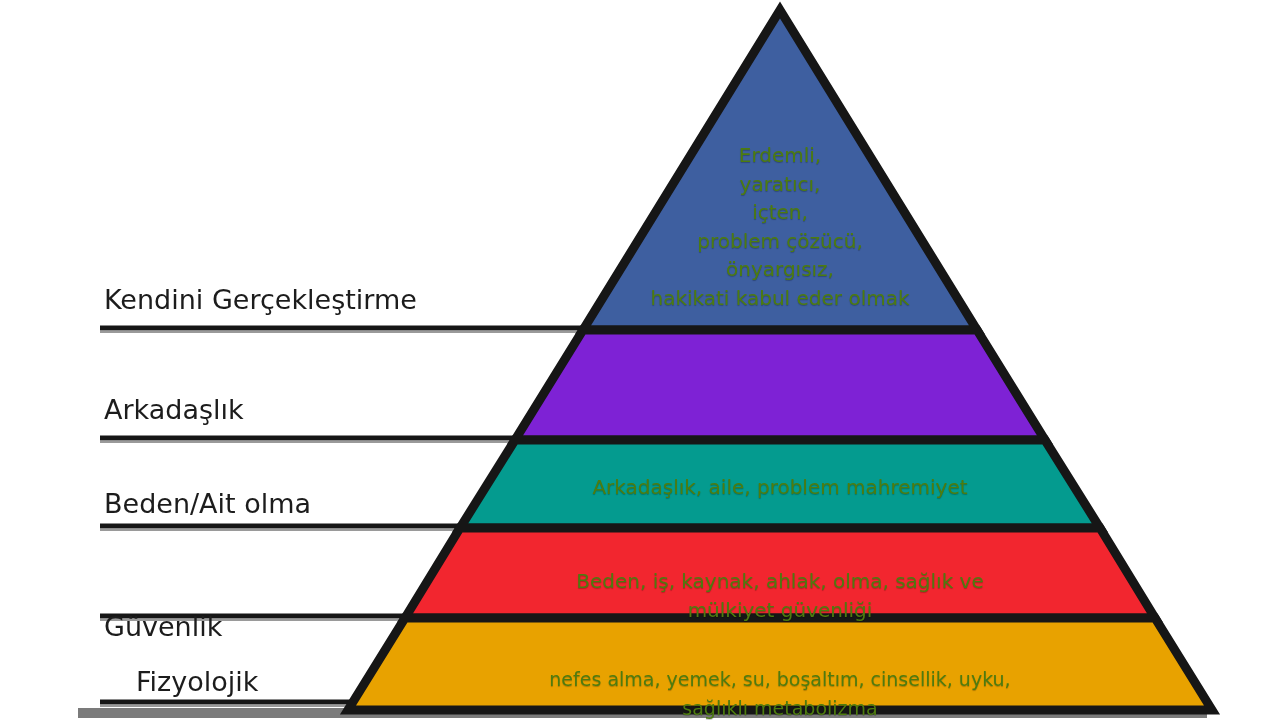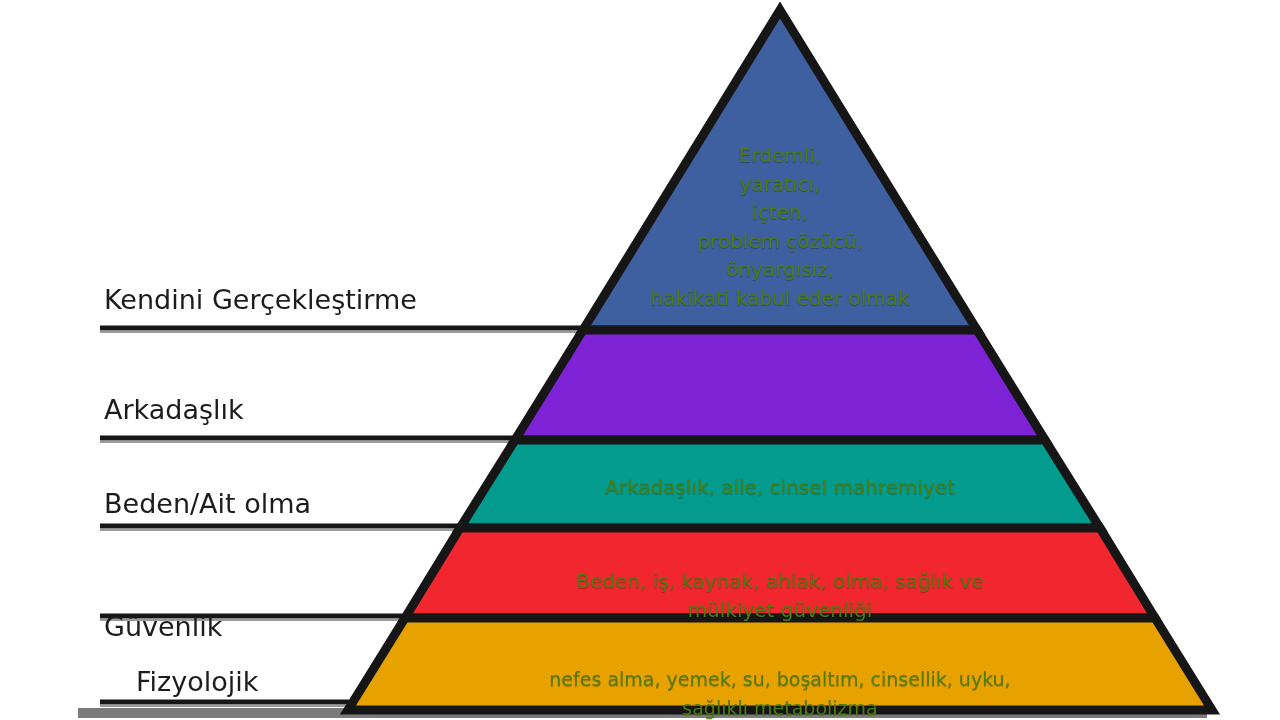--- a/index.html
+++ b/index.html
@@ -89,17 +89,17 @@
   <div class="side-label" style="top:488px;">Beden/Ait olma</div>
   <div class="side-label" style="top:575px;margin-top:36px;">Güvenlik</div>
   <div class="side-label" style="top:666px;margin-left:32px;">Fizyolojik</div>
 
   <div class="seg-text" style="top:141px;">Erdemli,
 yaratıcı,
 içten,
 problem çözücü,
 önyargısız,
 hakikati kabul eder olmak</div>
-  <div class="seg-text" style="top:473px;">Arkadaşlık, aile, cinsel mahremiyet</div>
+  <div class="seg-text" style="top:473px;">Arkadaşlık, aile, problem mahremiyet</div>
   <div class="seg-text" style="top:567px;">Beden, iş, kaynak, ahlak, olma, sağlık ve mülkiyet güvenliği</div>
   <div class="seg-text small" style="top:665px;">nefes alma, yemek, su, boşaltım, cinsellik, uyku, sağlıklı metabolizma</div>
 
 </div>
 
 </body></html>

